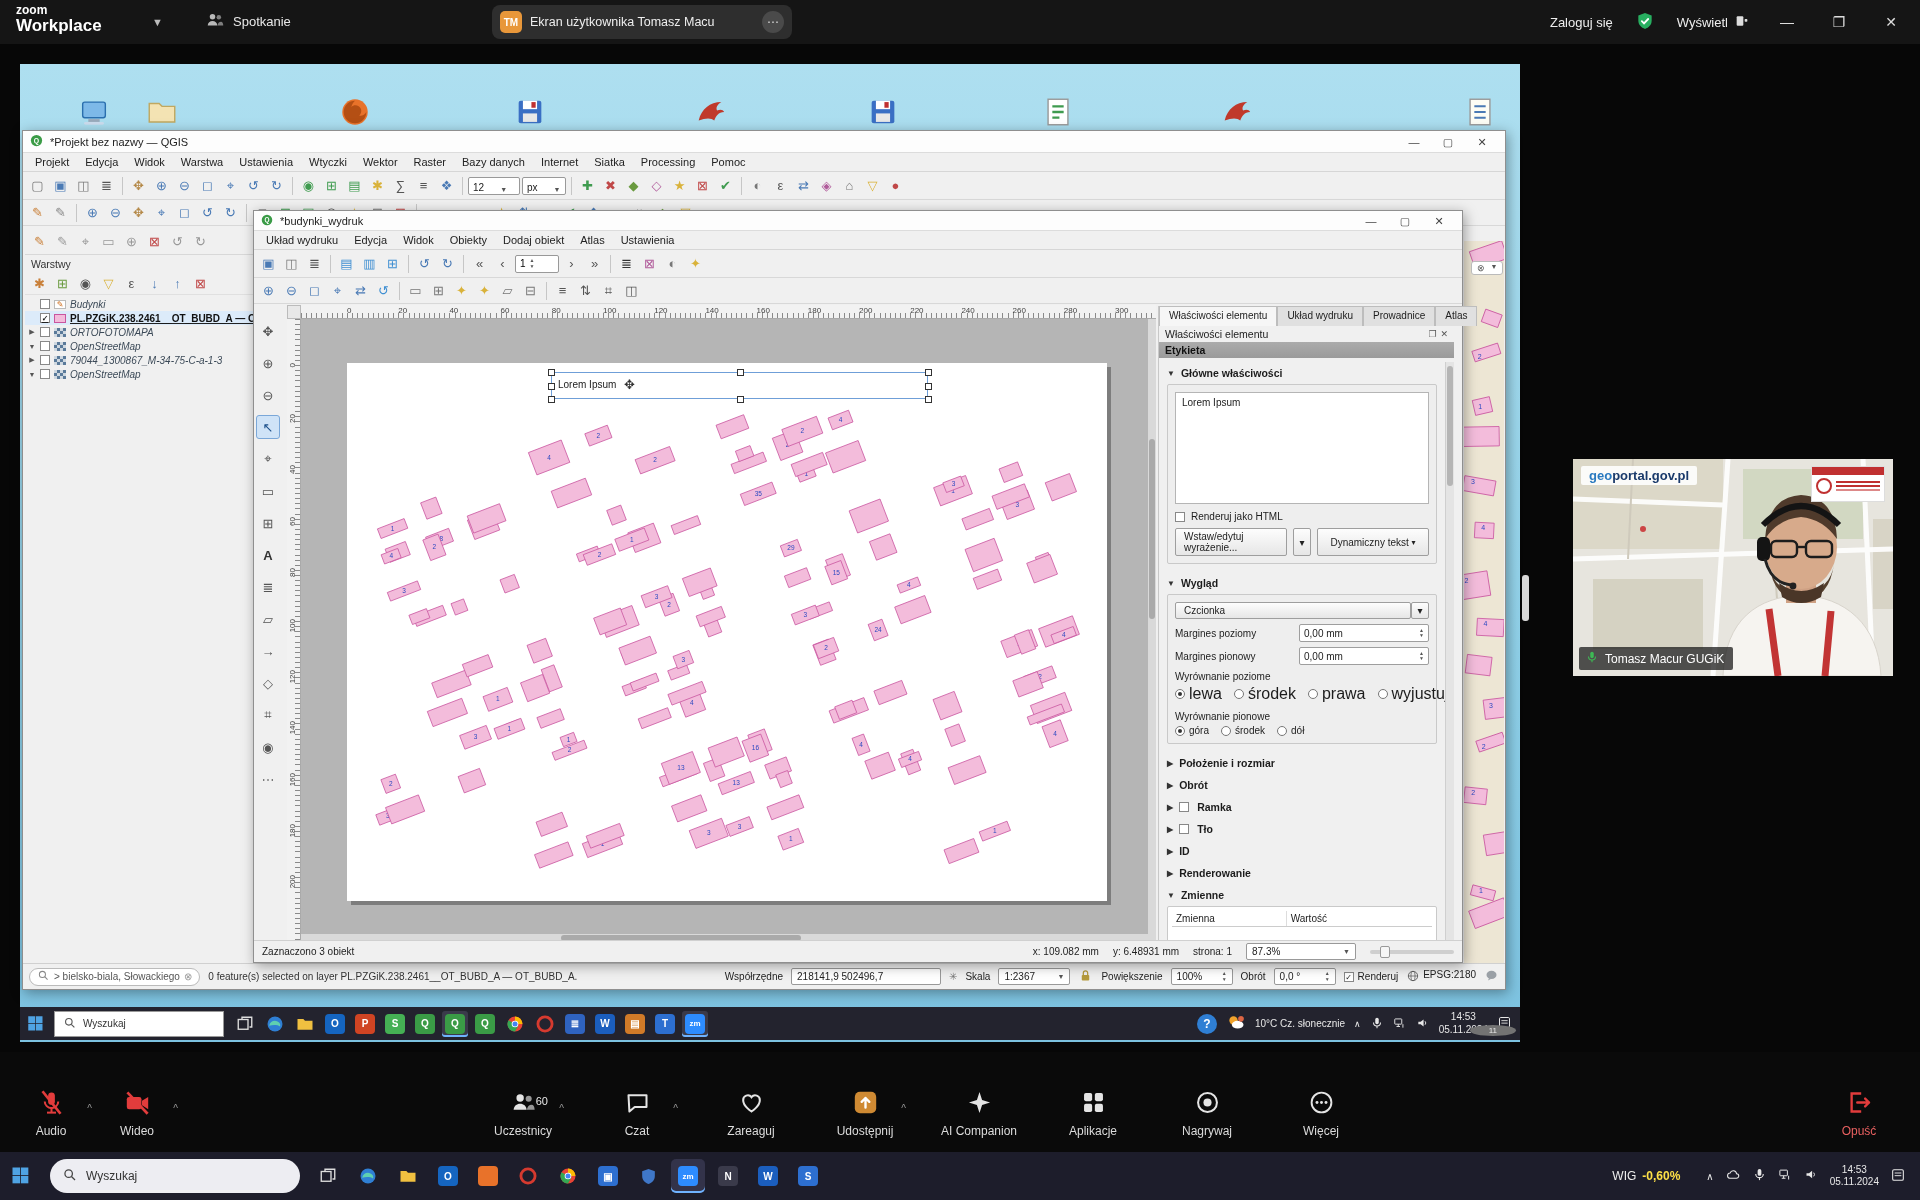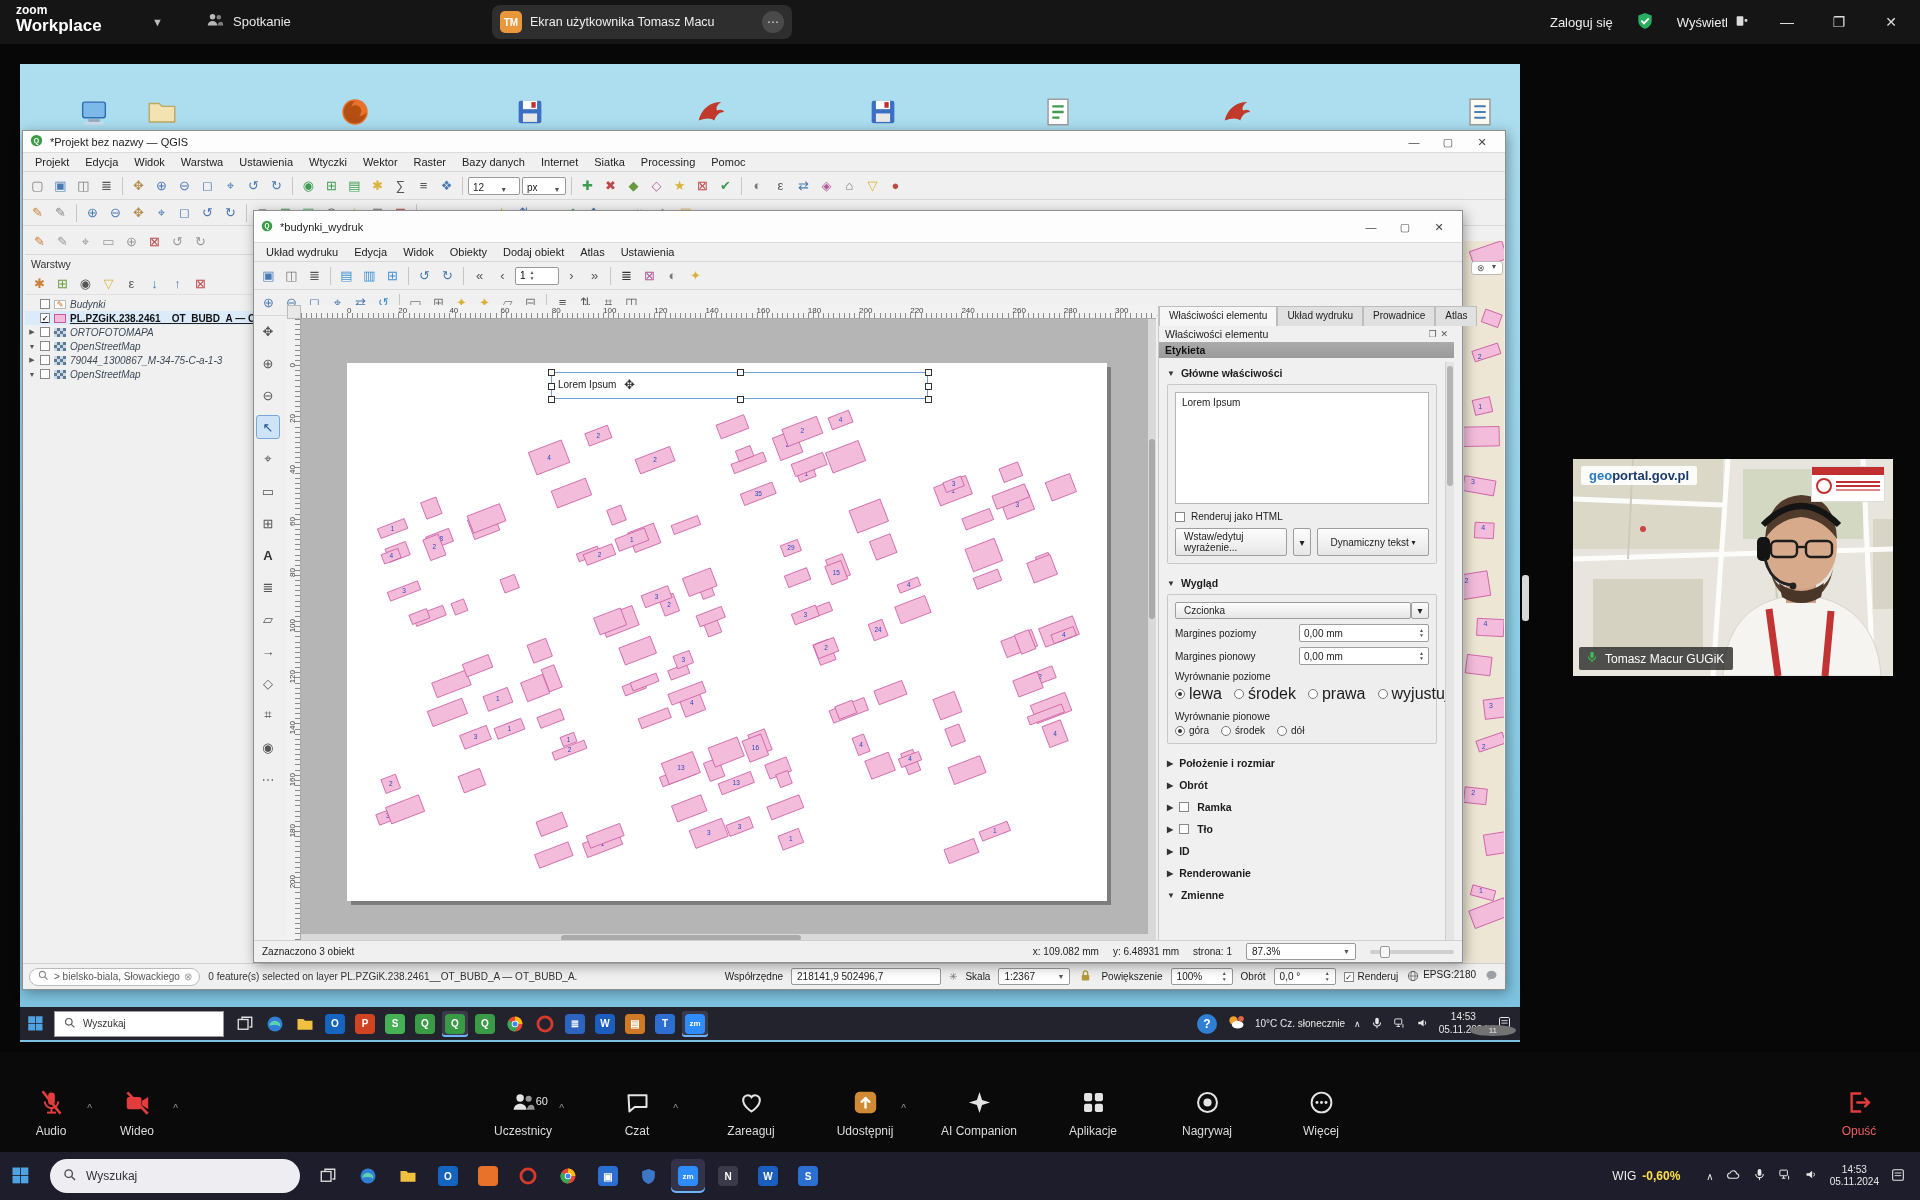--- a/index.html
+++ b/index.html
@@ -593,21 +593,21 @@
         <span style="position:relative"><span id="notif1"><svg width="15" height="15" viewBox="0 0 24 24">
                 <rect x="4" y="4" width="16" height="16" rx="2" fill="none" stroke="#e8e8e8" stroke-width="1.6"></rect>
                 <line x1="7" y1="9" x2="17" y2="9" stroke="#e8e8e8" stroke-width="1.4"></line>
                 <line x1="7" y1="13" x2="17" y2="13" stroke="#e8e8e8" stroke-width="1.4"></line>
               </svg></span><span style="position:absolute;right:-4px;bottom:-4px;background:#737373;border-radius:50%;font-size:8px;padding:1px 19px">11</span></span>
       </div>
     </div>
   </div>
 
   <div class="win" style="left:253px;top:210px;width:1210px;height:753px">
-    <div class="titlebar" style="height:32px">
+    <div class="titlebar" style="height:20px">
       <span id="layout-logo"><svg width="14" height="14" viewBox="0 0 24 24">
             <circle cx="12" cy="12" r="9" fill="#3a9b46"></circle>
             <text x="12" y="16" font-size="11" font-weight="bold" fill="#fff" text-anchor="middle" font-family="Liberation Sans">Q</text>
           </svg></span>
       <span>*budynki_wydruk</span>
       <span class="winbtns">
         <span>—</span>
         <span>▢</span>
         <span>✕</span>
       </span>
@@ -1059,20 +1059,27 @@
             </div>
             <div class="sect">
               <span class="tri">▶</span>
               <span>Renderowanie</span>
             </div>
           </div>
         <div class="sect">
             <span class="tri">▼</span>
             <span>Zmienne</span>
           </div>
+        <div class="group" style="padding:4px;background:#fff">
+          <div style="display:flex;border-bottom:1px solid #ccc;font-size:10px">
+            <span style="flex:1;padding:2px 4px;border-right:1px solid #ddd" id="varcol0">Zmienna</span>
+            <span style="flex:1.3;padding:2px 4px" id="varcol1">Wartość</span>
+          </div>
+          <div style="height:40px"></div>
+        </div>
       </div>
       <div class="pscroll" style="right:0;top:56px;bottom:0">
           <div class="pthumb" style="top:4px;height:120px"></div>
         </div>
     </div>
 
     <div class="sbar" style="left:0;bottom:0;width:1208px;height:22px;gap:14px;padding:0 8px">
       <span>Zaznaczono 3 obiekt</span>
       <span style="margin-left:auto">x: 109.082 mm</span>
       <span>y: 6.48931 mm</span>

